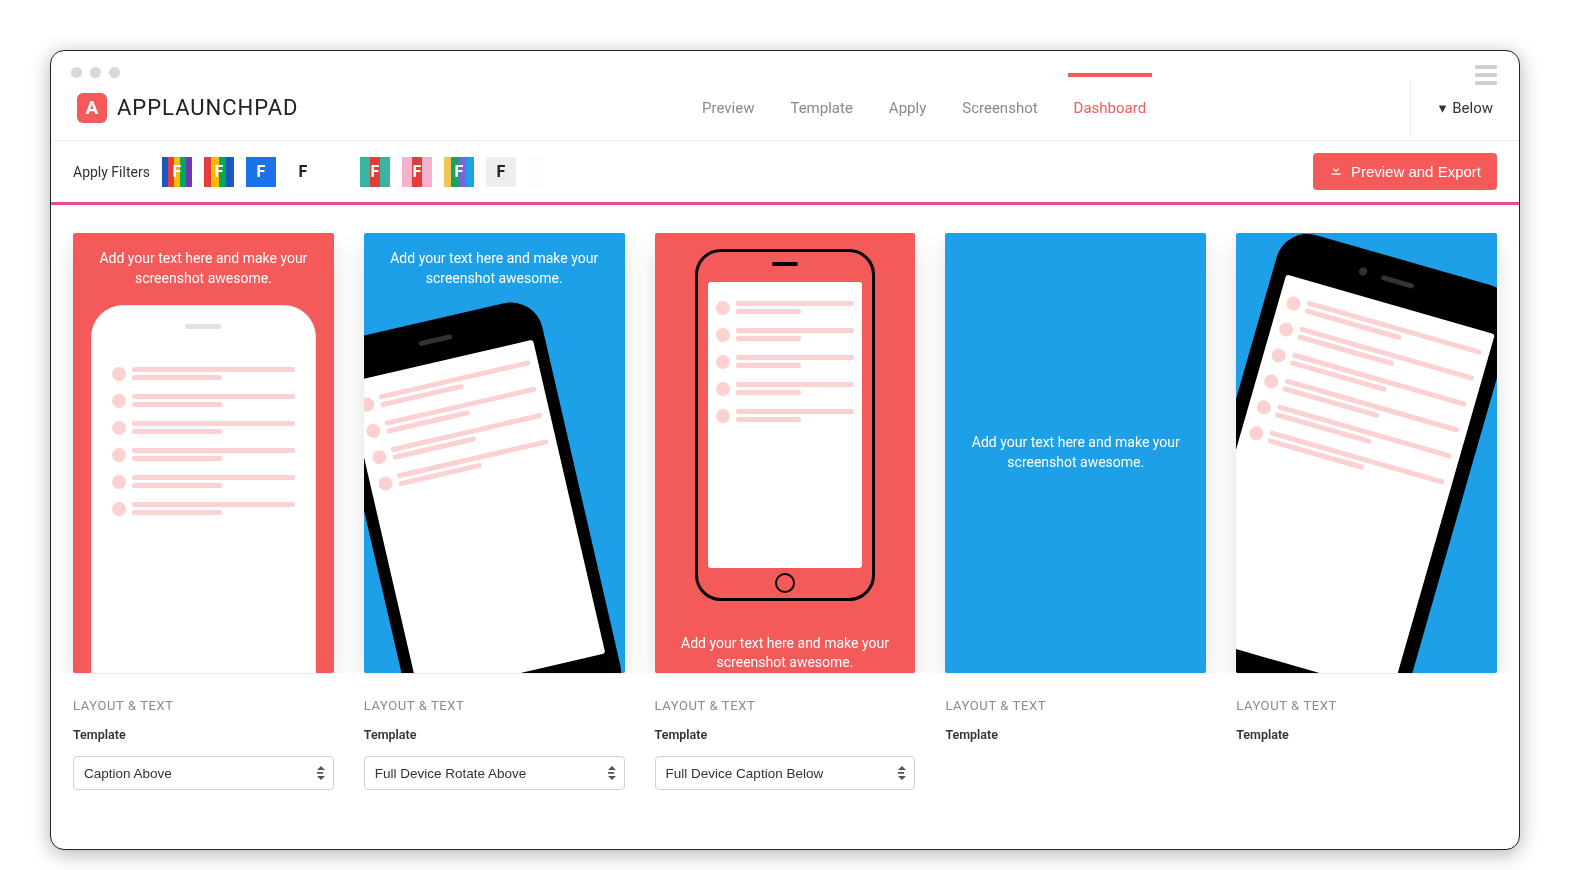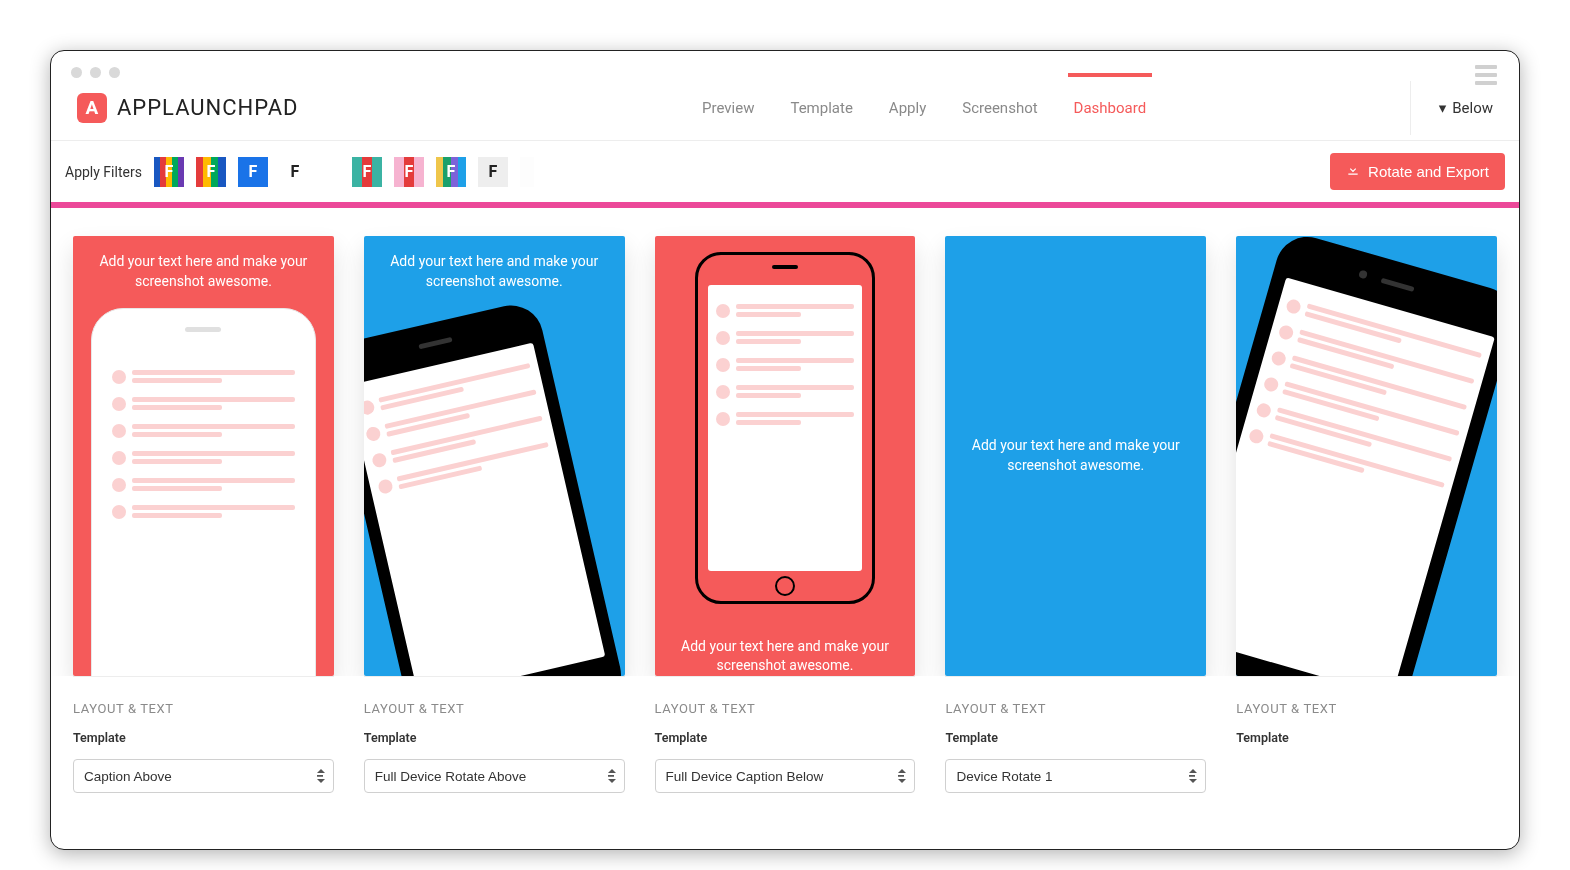--- a/index.html
+++ b/index.html
@@ -13,21 +13,21 @@
 .header { display: flex; align-items: center; height: 90px; padding: 36px 26px 12px 26px; border-bottom: 1px solid #ededed; }
 .logo-box { width: 30px; height: 30px; background: #f55a5a; border-radius: 6px; color: #fff; font-weight: 700; font-size: 19px; display: flex; align-items: center; justify-content: center; margin-right: 10px; }
 .brand { font-size: 22px; font-weight: 400; letter-spacing: 1px; color: #222; }
 .nav { margin-left: auto; margin-right: auto; display: flex; gap: 36px; padding-left: 140px; }
 .nav a { color: #8a8a8a; text-decoration: none; font-size: 15px; padding: 8px 0; cursor: pointer; position: relative; }
 .nav a.active { color: #f55a5a; }
 .nav a.active::before { content: ""; position: absolute; top: -18px; left: -6px; right: -6px; height: 4px; background: #f55a5a; }
 .user { border-left: 1px solid #ededed; padding-left: 28px; height: 54px; display: flex; align-items: center; color: #333; font-size: 15px; cursor: pointer; }
 .user .caret { margin-right: 6px; }
 
-.filters { display: flex; align-items: center; padding: 12px 14px; border-bottom: 6px solid #ec4899; }
+.filters { display: flex; align-items: center; padding: 12px 22px; border-bottom: 3px solid #ec4899; }
 .filters-label { font-size: 14px; color: #333; margin-right: 12px; }
 .swatches { display: flex; gap: 12px; }
 .swatch { width: 30px; height: 30px; position: relative; cursor: pointer; display: flex; align-items: center; justify-content: center; font-weight: 700; font-size: 16px; overflow: hidden; }
 .swatch .bars { position: absolute; inset: 0; display: flex; }
 .swatch .bars i { flex: 1; }
 .swatch .glyph { position: relative; z-index: 1; color: #fff; }
 .swatch .glyph.dark { color: #222; }
 .export-btn { margin-left: auto; background: #f55a5a; color: #fff; border: none; border-radius: 4px; padding: 10px 16px; font-size: 15px; cursor: pointer; display: flex; align-items: center; gap: 8px; }
 
 .canvas { display: flex; gap: 30px; padding: 28px 22px 0 22px; overflow: hidden; }
@@ -190,21 +190,21 @@
           </div>
           <span class="glyph dark"></span>
         </div>
       </div>
     <button class="export-btn">
       <span>
         <svg width="14" height="14" viewBox="0 0 24 24" fill="#fff">
             <path d="M12 3v10l4-4 1.4 1.4L12 16l-5.4-5.6L8 9l4 4V3h0zM4 18h16v2H4z"></path>
           </svg>
       </span>
-      <span>Rotate and Export</span>
+      <span>Preview and Export</span>
     </button>
   </div>
 
   <div class="canvas">
 
     <div class="slot s1">
       <div class="preview bg-red">
         <div class="caption top">Add your text here and make your screenshot awesome.</div>
         <div class="phone white">
           <div class="speaker"></div>
@@ -446,28 +446,20 @@
           <option>Full Device Caption Below</option>
         </select>
         <svg width="10" height="14" viewBox="0 0 10 14">
             <path d="M5 0l4 4H1zM5 14l4-4H1z" fill="#555"></path>
           </svg>
       </div>
     </div>
     <div class="col">
       <div class="section-head">LAYOUT &amp; TEXT</div>
       <div class="field-label">Template</div>
-      <div class="select-wrap">
-        <select class="select">
-          <option>Device Rotate 1</option>
-        </select>
-        <svg width="10" height="14" viewBox="0 0 10 14">
-            <path d="M5 0l4 4H1zM5 14l4-4H1z" fill="#555"></path>
-          </svg>
-      </div>
     </div>
     <div class="col">
       <div class="section-head">LAYOUT &amp; TEXT</div>
       <div class="field-label">Template</div>
     </div>
   </div>
 
 </div>
 
 </body></html>

